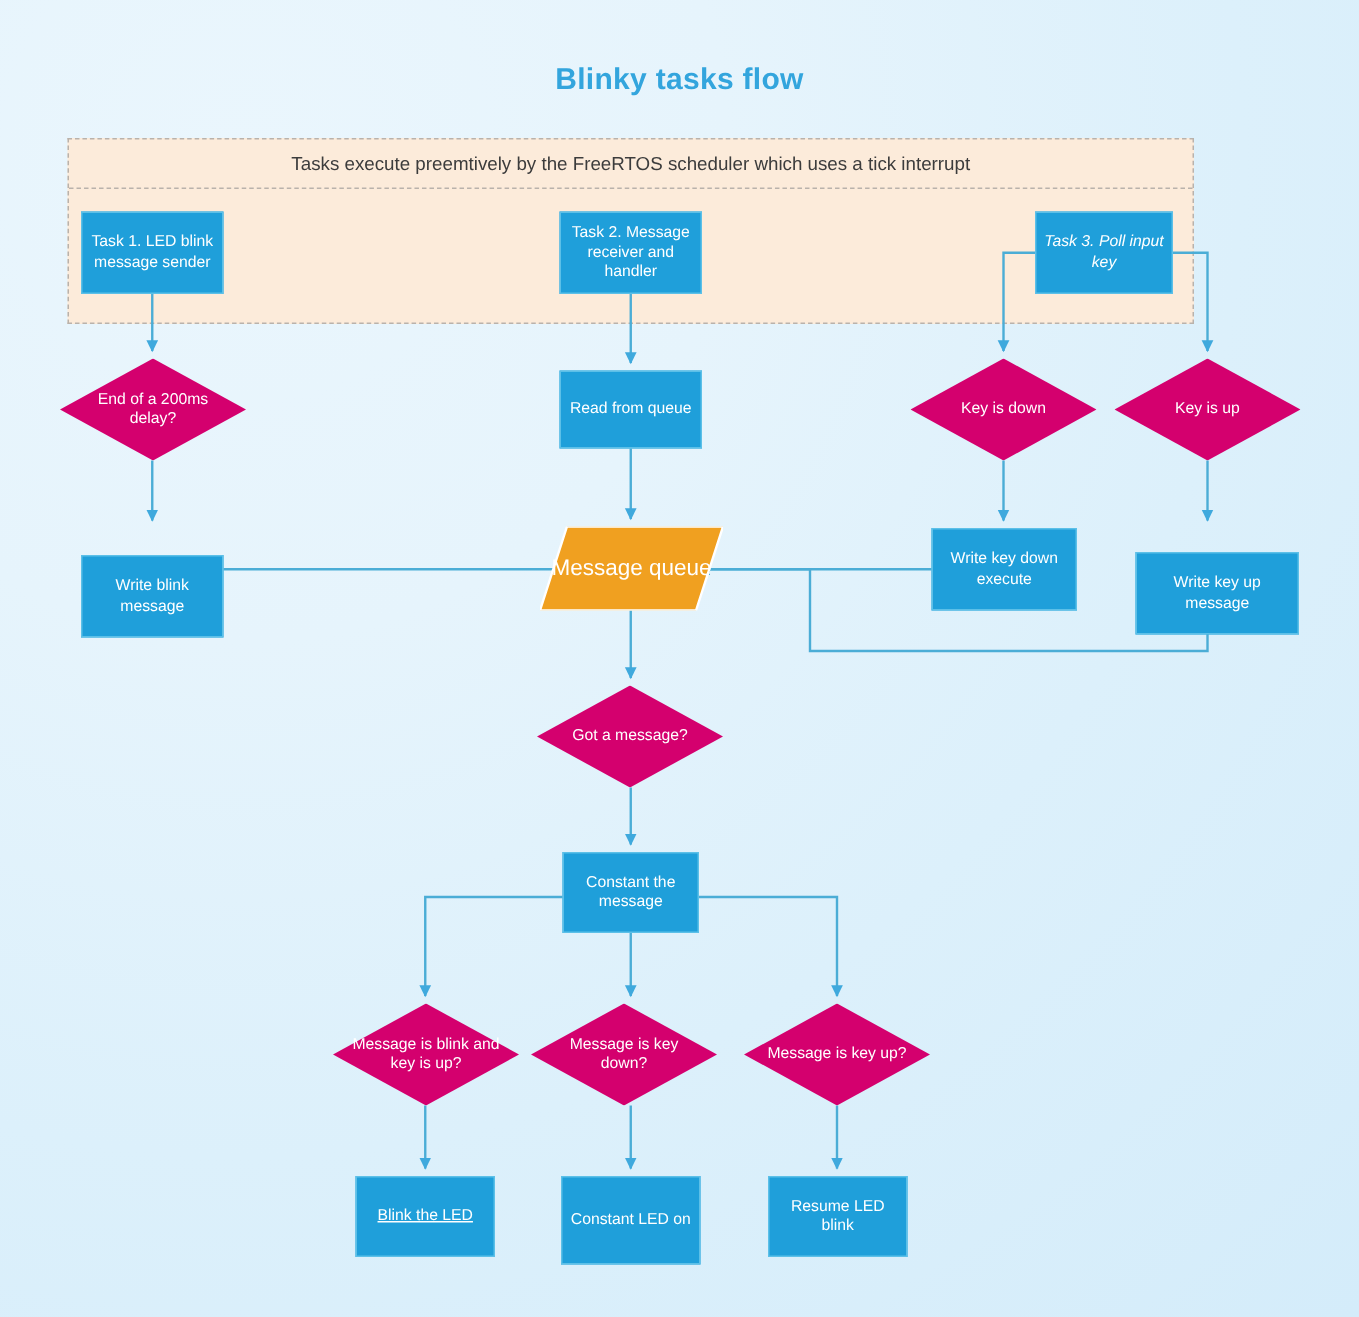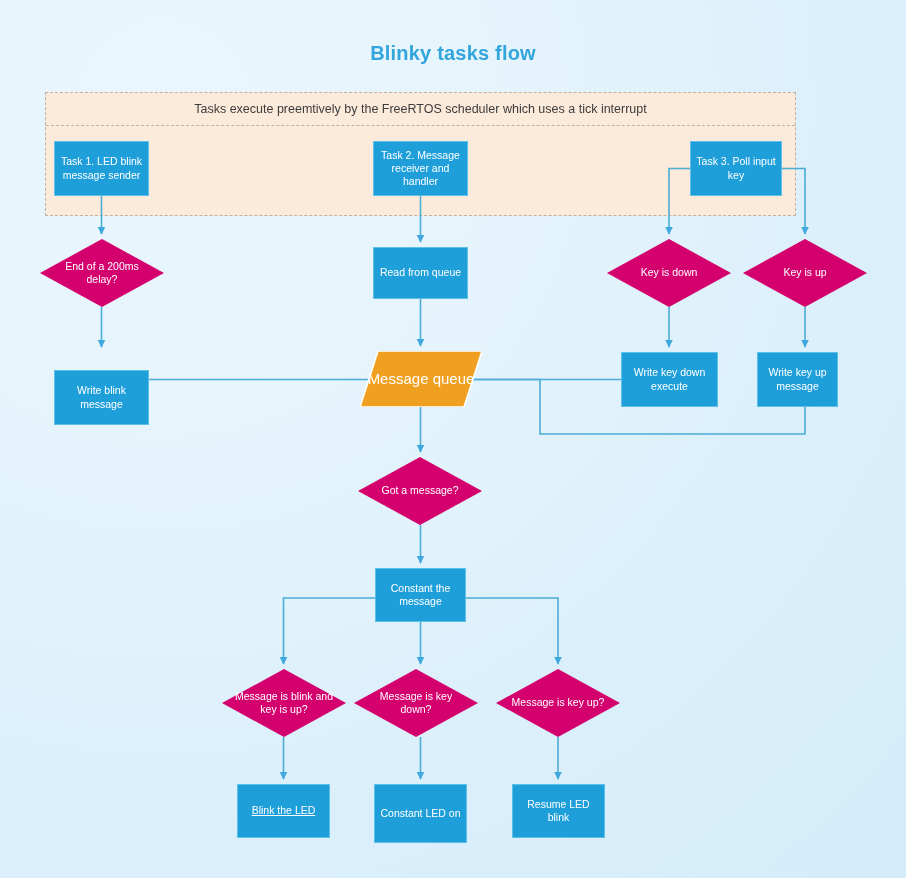--- a/index.html
+++ b/index.html
@@ -181,37 +181,37 @@
   </svg>
 
   <div class="node proc" style="left:54px;  top:141px; width:95px;  height:55px;">
     <span>Task 1. LED blink message sender</span>
   </div>
 
   <div class="node proc" style="left:373px; top:141px; width:95px;  height:55px;">
     <span>Task 2. Message receiver and handler</span>
   </div>
 
-  <div class="node proc" style="left:690px; top:141px; width:92px;  height:55px;">
+  <div class="node proc" style="left:690px; top:141px; width:92px;  height:55px;font-style:italic;">
     <span>Task 3. Poll input key</span>
   </div>
 
   <div class="node proc" style="left:373px; top:247px; width:95px;  height:52px;">
     <span>Read from queue</span>
   </div>
 
   <div class="node proc" style="left:54px;  top:352px; width:95px;  height:55px;margin-top:18px;">
     <span>Write blink message</span>
   </div>
 
   <div class="node proc" style="left:621px; top:352px; width:97px;  height:55px;">
     <span>Write key down execute</span>
   </div>
 
-  <div class="node proc" style="left:757px; top:352px; width:81px;  height:55px;">
+  <div class="node proc" style="left:757px; top:368px; width:109px;  height:55px;">
     <span>Write key up message</span>
   </div>
 
   <div class="node proc" style="left:375px; top:568px; width:91px;  height:54px;">
     <span>Constant the message</span>
   </div>
 
   <div class="node proc" style="left:237px; top:784px; width:93px;  height:54px;text-decoration:underline;">
     <span>Blink the LED</span>
   </div>

